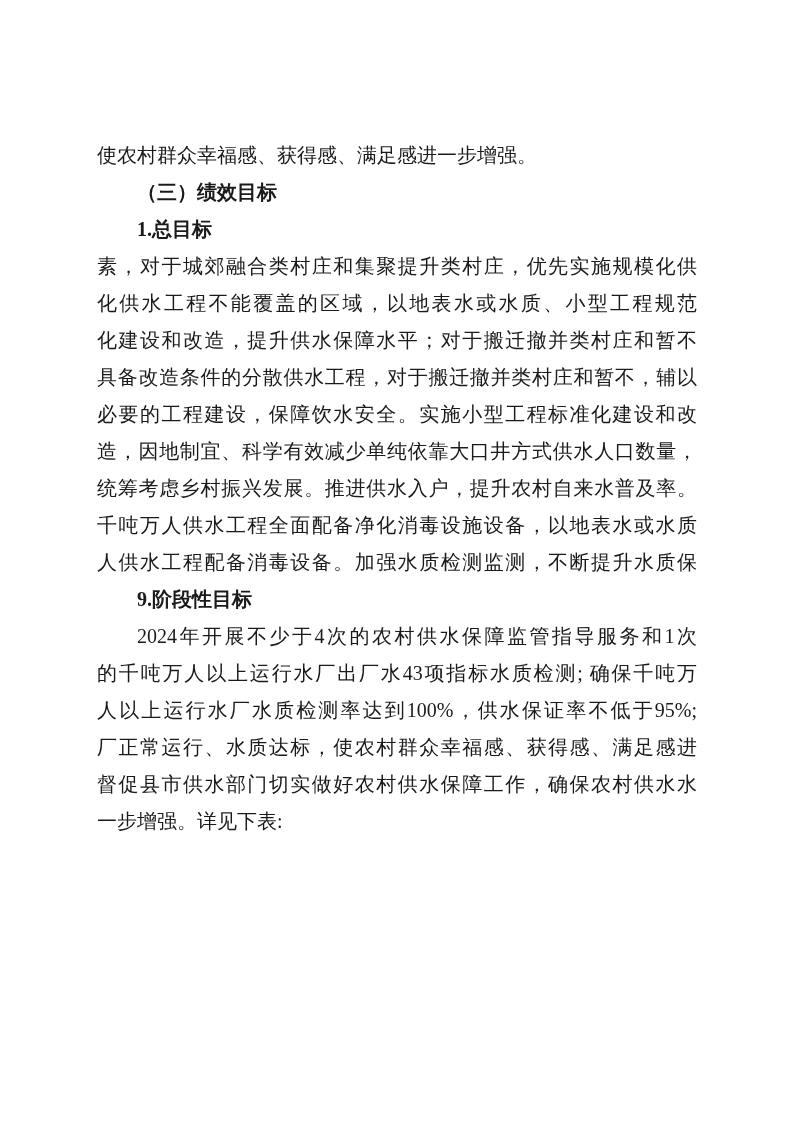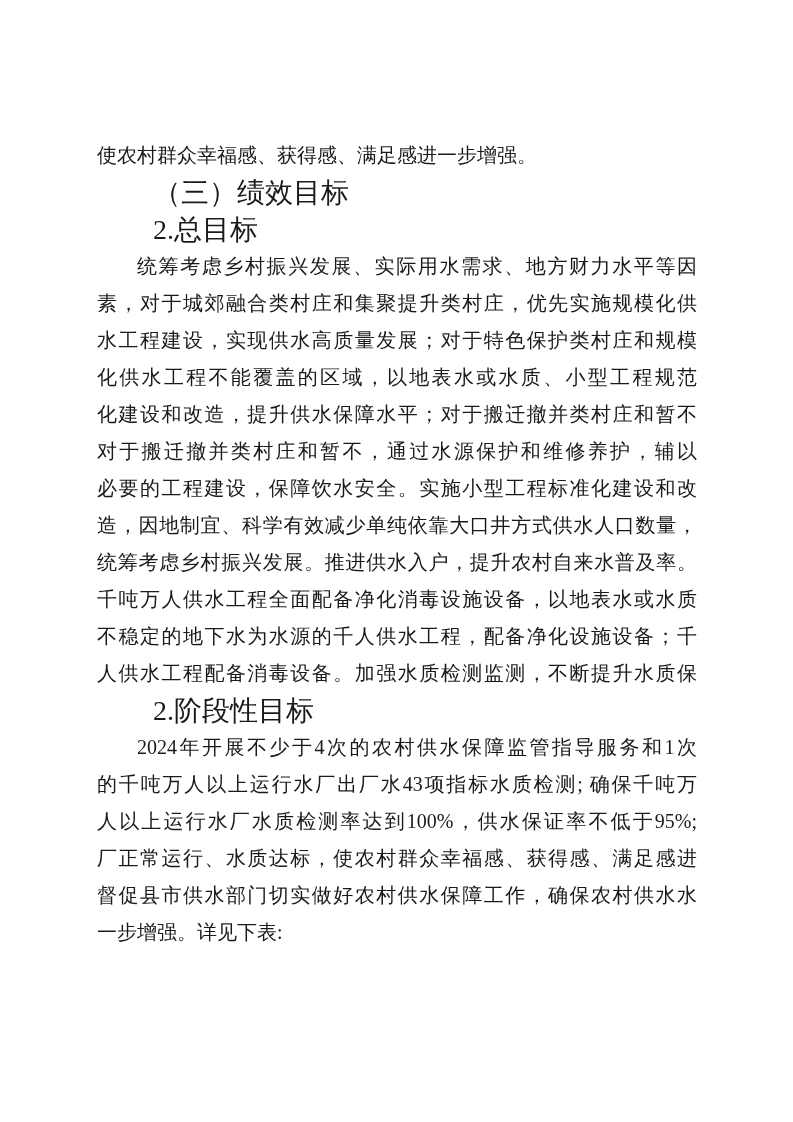--- a/index.html
+++ b/index.html
@@ -33,45 +33,42 @@
     white-space: normal;
   }
   .line.left {
     text-align: left;
     text-align-last: left;
   }
   .line.indent {
     text-indent: 2em;
   }
   .line.bold {
-    font-weight: 400;
-    font-size: 28px;
+    font-weight: 700;
+    font-size: 20px;
   }
 </style>
 </head>
 <body>
 
 <div class="page">
   <div class="content">
     <div class="line left">使农村群众幸福感、获得感、满足感进一步增强。</div>
     <div class="line left bold indent">（三）绩效目标</div>
-    <div class="line left bold indent">2.总目标</div>
-    <div class="line indent">统筹考虑乡村振兴发展、实际用水需求、地方财力水平等因</div>
+    <div class="line left bold indent">1.总目标</div>
     <div class="line">素，对于城郊融合类村庄和集聚提升类村庄，优先实施规模化供</div>
-    <div class="line">水工程建设，实现供水高质量发展；对于特色保护类村庄和规模</div>
     <div class="line">化供水工程不能覆盖的区域，以地表水或水质、小型工程规范</div>
     <div class="line">化建设和改造，提升供水保障水平；对于搬迁撤并类村庄和暂不</div>
-    <div class="line">对于搬迁撤并类村庄和暂不，通过水源保护和维修养护，辅以</div>
+    <div class="line">具备改造条件的分散供水工程，对于搬迁撤并类村庄和暂不，辅以</div>
     <div class="line">必要的工程建设，保障饮水安全。实施小型工程标准化建设和改</div>
     <div class="line">造，因地制宜、科学有效减少单纯依靠大口井方式供水人口数量，</div>
     <div class="line">统筹考虑乡村振兴发展。推进供水入户，提升农村自来水普及率。</div>
     <div class="line">千吨万人供水工程全面配备净化消毒设施设备，以地表水或水质</div>
-    <div class="line">不稳定的地下水为水源的千人供水工程，配备净化设施设备；千</div>
     <div class="line">人供水工程配备消毒设备。加强水质检测监测，不断提升水质保</div>
-    <div class="line left bold indent">2.阶段性目标</div>
+    <div class="line left bold indent">9.阶段性目标</div>
     <div class="line indent">2024年开展不少于4次的农村供水保障监管指导服务和1次</div>
     <div class="line">的千吨万人以上运行水厂出厂水43项指标水质检测; 确保千吨万</div>
     <div class="line">人以上运行水厂水质检测率达到100%，供水保证率不低于95%;</div>
     <div class="line">厂正常运行、水质达标，使农村群众幸福感、获得感、满足感进</div>
     <div class="line">督促县市供水部门切实做好农村供水保障工作，确保农村供水水</div>
     <div class="line left">一步增强。详见下表:</div>
   </div>
 </div>
 
 </body></html>

